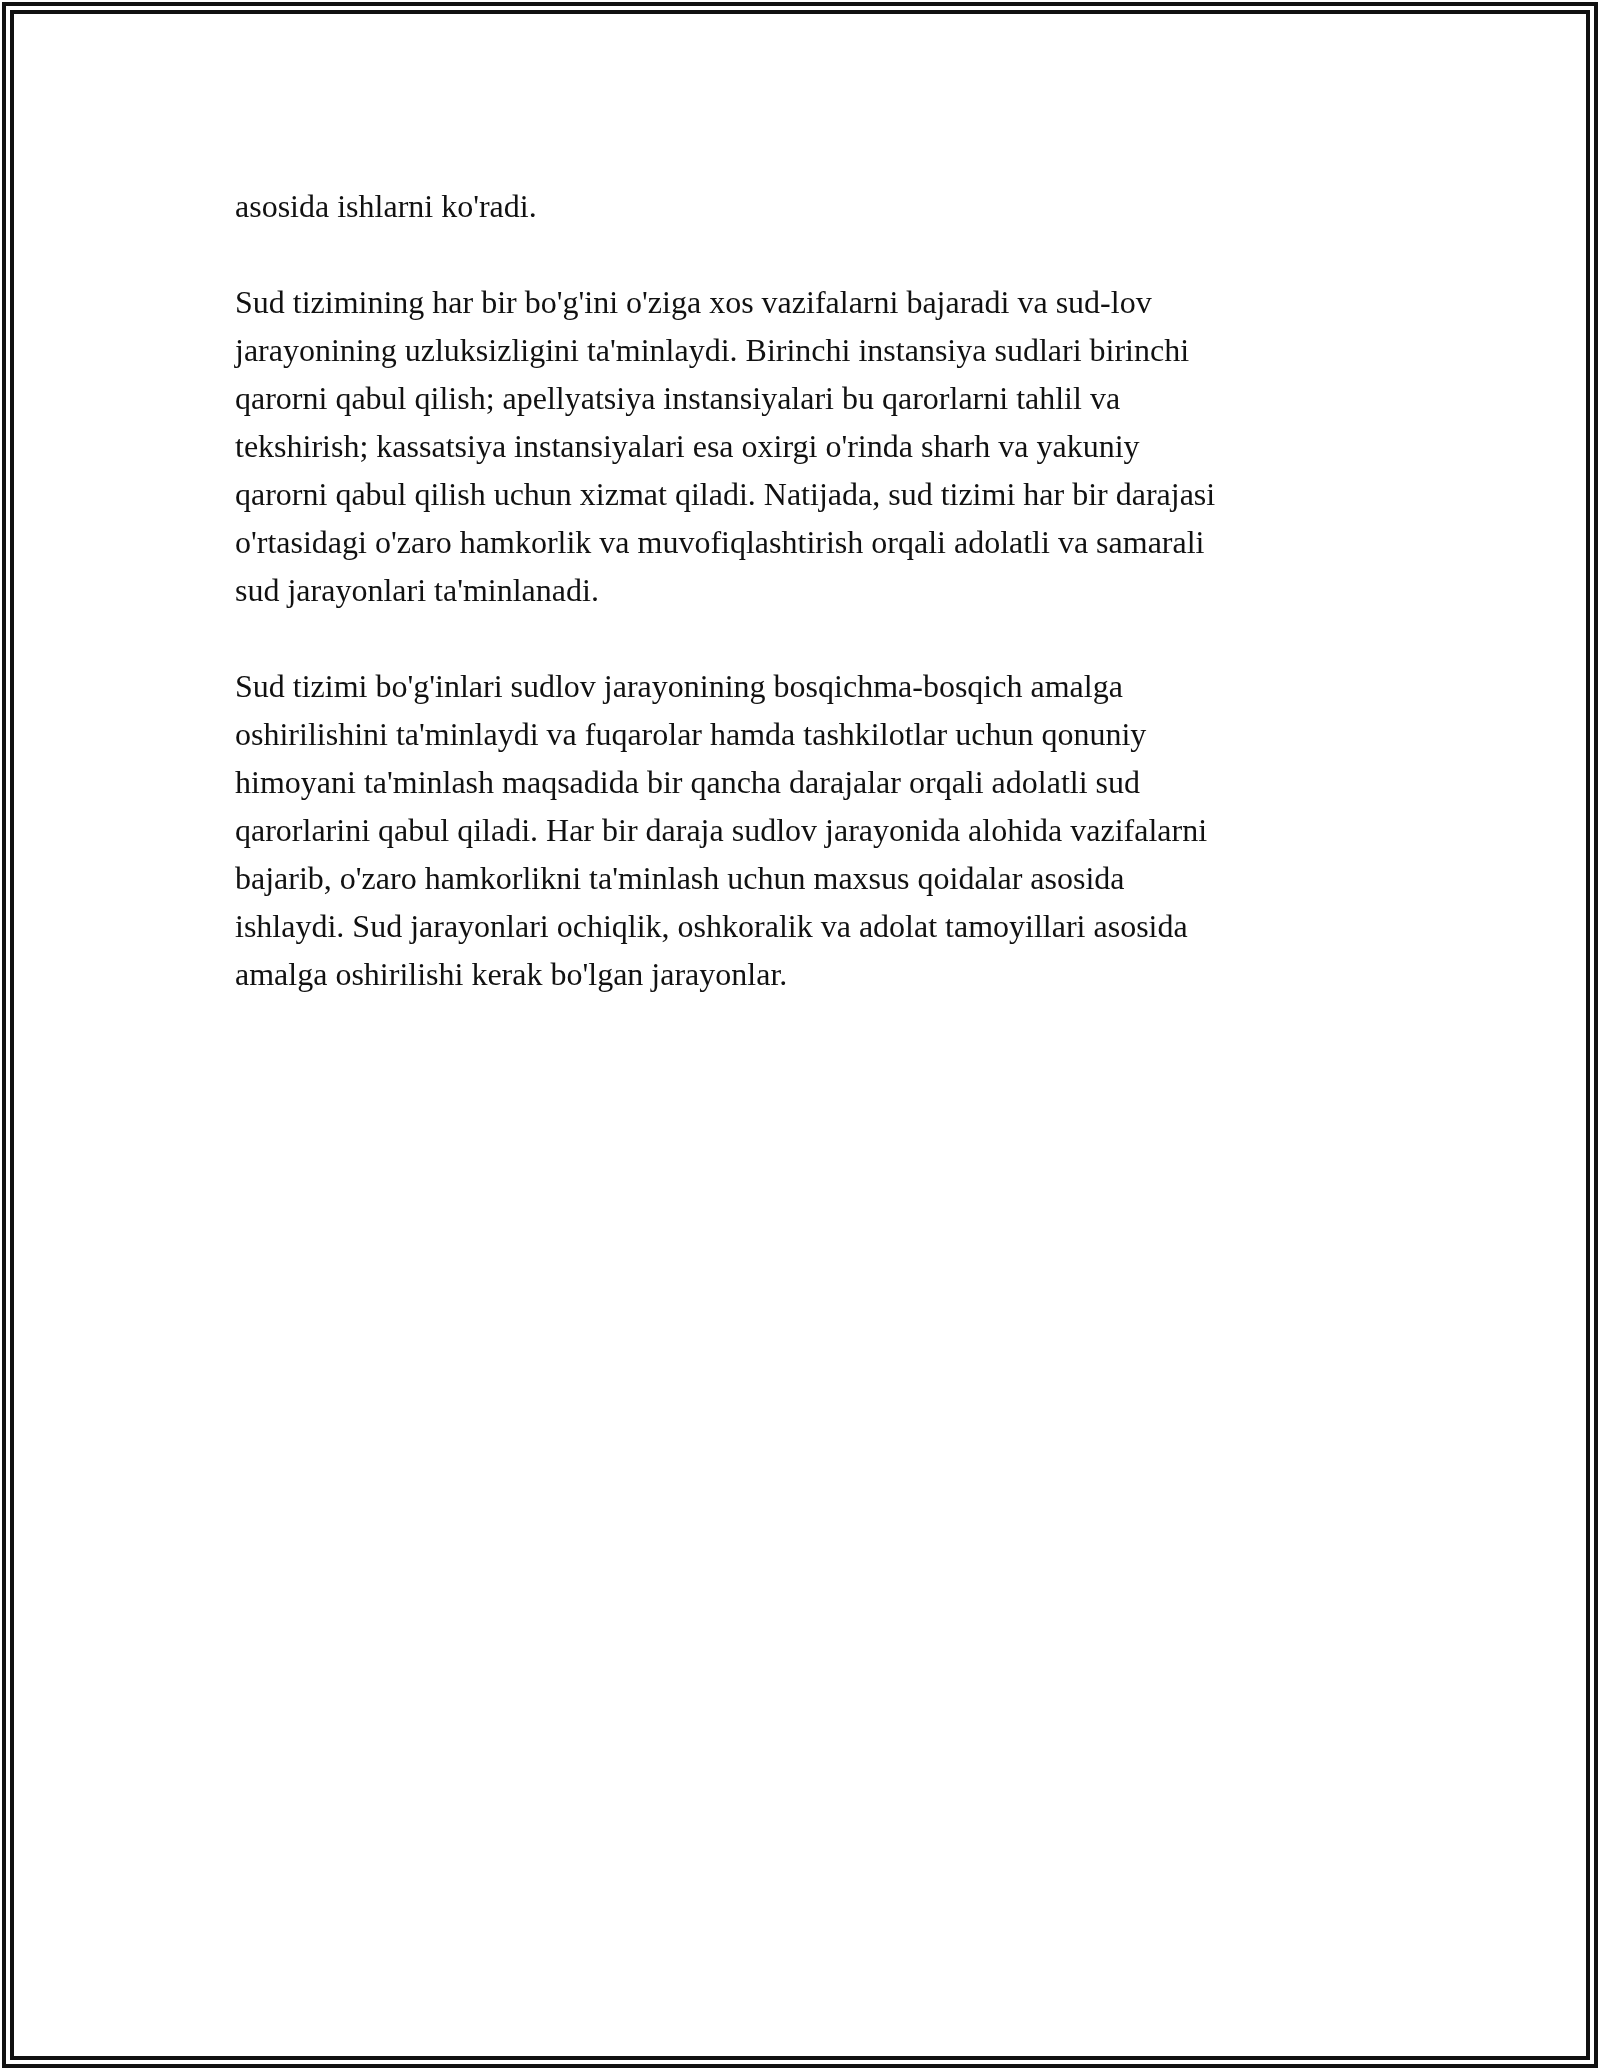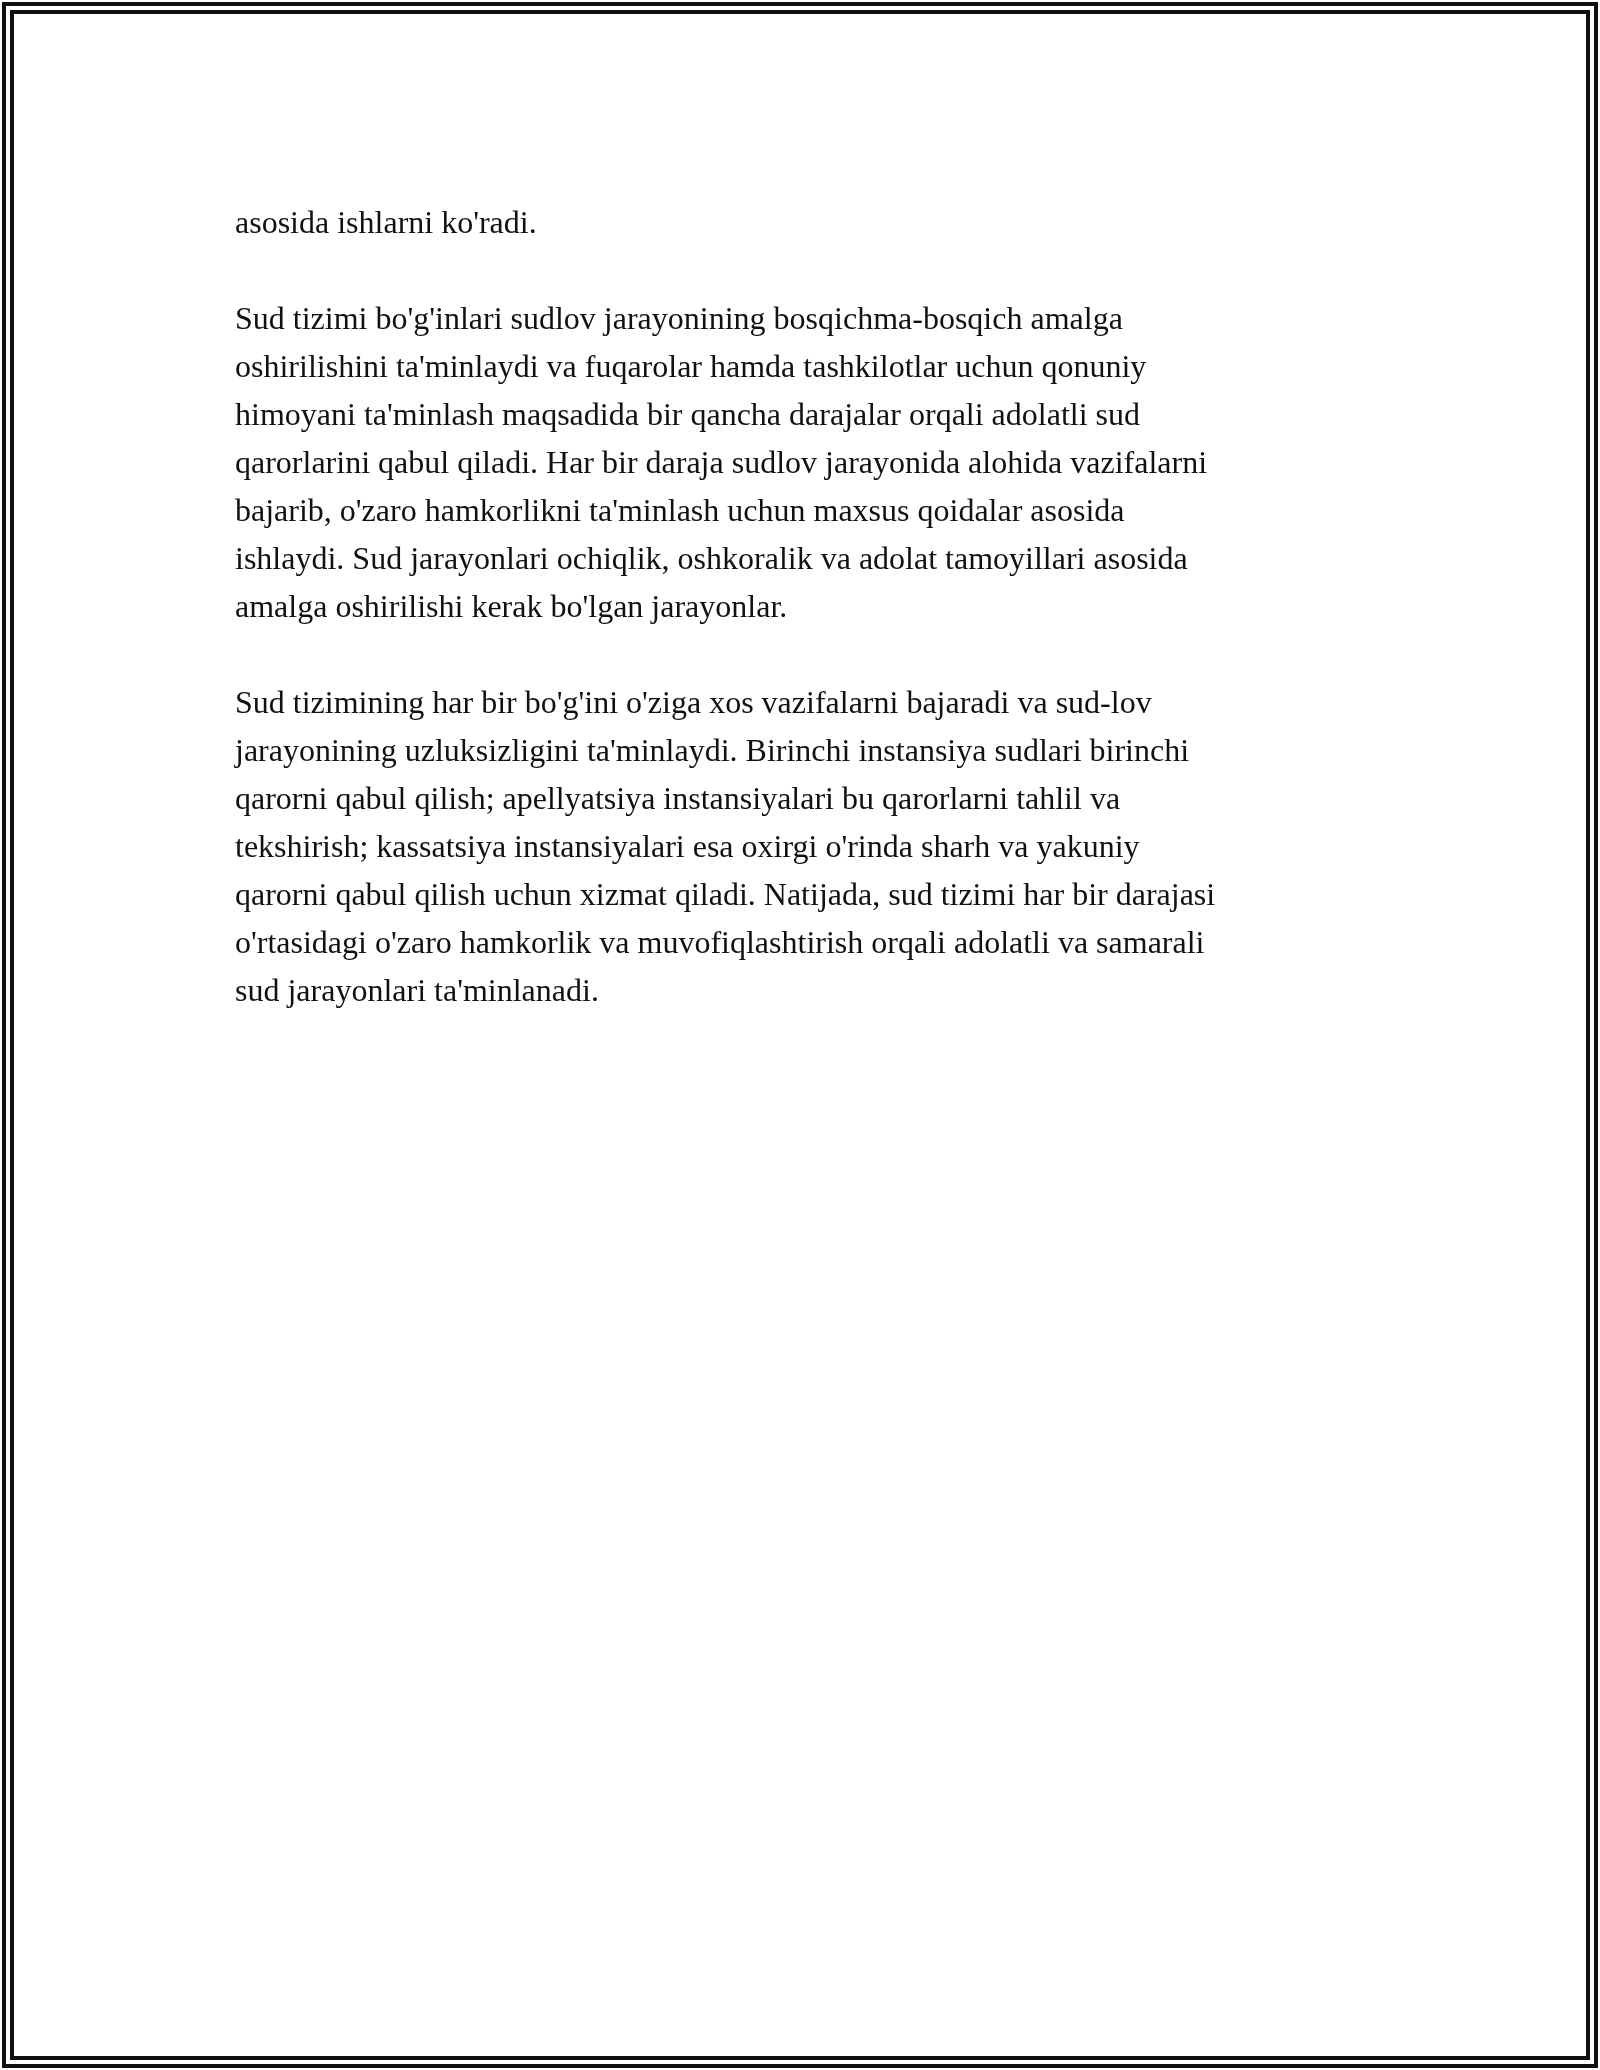--- a/index.html
+++ b/index.html
@@ -9,37 +9,37 @@
       box-sizing: border-box; border: 4px solid #111111; background: #ffffff;
     }
     .inner-frame {
       position: absolute; left: 10px; top: 10px; width: 1580px; height: 2050px;
       box-sizing: border-box; border: 4px solid #111111; background: #ffffff;
     }
     .page-content {
       position: absolute; left: 235px; top: 182px; width: 1150px;
       font-family: "Liberation Serif", serif; font-size: 32px; line-height: 48px; color: #111111;
     }
-    .page-content p { margin: 16px 0 48px 0; white-space: pre-line; }
+    .page-content p { margin: 0 0 48px 0; white-space: pre-line; }
   </style>
 </head>
 <body>
 
 <div class="outer-frame"></div>
 <div class="inner-frame"></div>
 
 <div class="page-content">
   <p>asosida ishlarni ko'radi.</p>
+  <p>Sud tizimining har bir bo'g'ini o'ziga xos vazifalarni bajaradi va sud-lov
+jarayonining uzluksizligini ta'minlaydi. Birinchi instansiya sudlari birinchi
+qarorni qabul qilish; apellyatsiya instansiyalari bu qarorlarni tahlil va
+tekshirish; kassatsiya instansiyalari esa oxirgi o'rinda sharh va yakuniy
+qarorni qabul qilish uchun xizmat qiladi. Natijada, sud tizimi har bir darajasi
+o'rtasidagi o'zaro hamkorlik va muvofiqlashtirish orqali adolatli va samarali
+sud jarayonlari ta'minlanadi.</p>
   <p>Sud tizimi bo'g'inlari sudlov jarayonining bosqichma-bosqich amalga
 oshirilishini ta'minlaydi va fuqarolar hamda tashkilotlar uchun qonuniy
 himoyani ta'minlash maqsadida bir qancha darajalar orqali adolatli sud
 qarorlarini qabul qiladi. Har bir daraja sudlov jarayonida alohida vazifalarni
 bajarib, o'zaro hamkorlikni ta'minlash uchun maxsus qoidalar asosida
 ishlaydi. Sud jarayonlari ochiqlik, oshkoralik va adolat tamoyillari asosida
 amalga oshirilishi kerak bo'lgan jarayonlar.</p>
-  <p>Sud tizimining har bir bo'g'ini o'ziga xos vazifalarni bajaradi va sud-lov
-jarayonining uzluksizligini ta'minlaydi. Birinchi instansiya sudlari birinchi
-qarorni qabul qilish; apellyatsiya instansiyalari bu qarorlarni tahlil va
-tekshirish; kassatsiya instansiyalari esa oxirgi o'rinda sharh va yakuniy
-qarorni qabul qilish uchun xizmat qiladi. Natijada, sud tizimi har bir darajasi
-o'rtasidagi o'zaro hamkorlik va muvofiqlashtirish orqali adolatli va samarali
-sud jarayonlari ta'minlanadi.</p>
 </div>
 
 </body></html>

